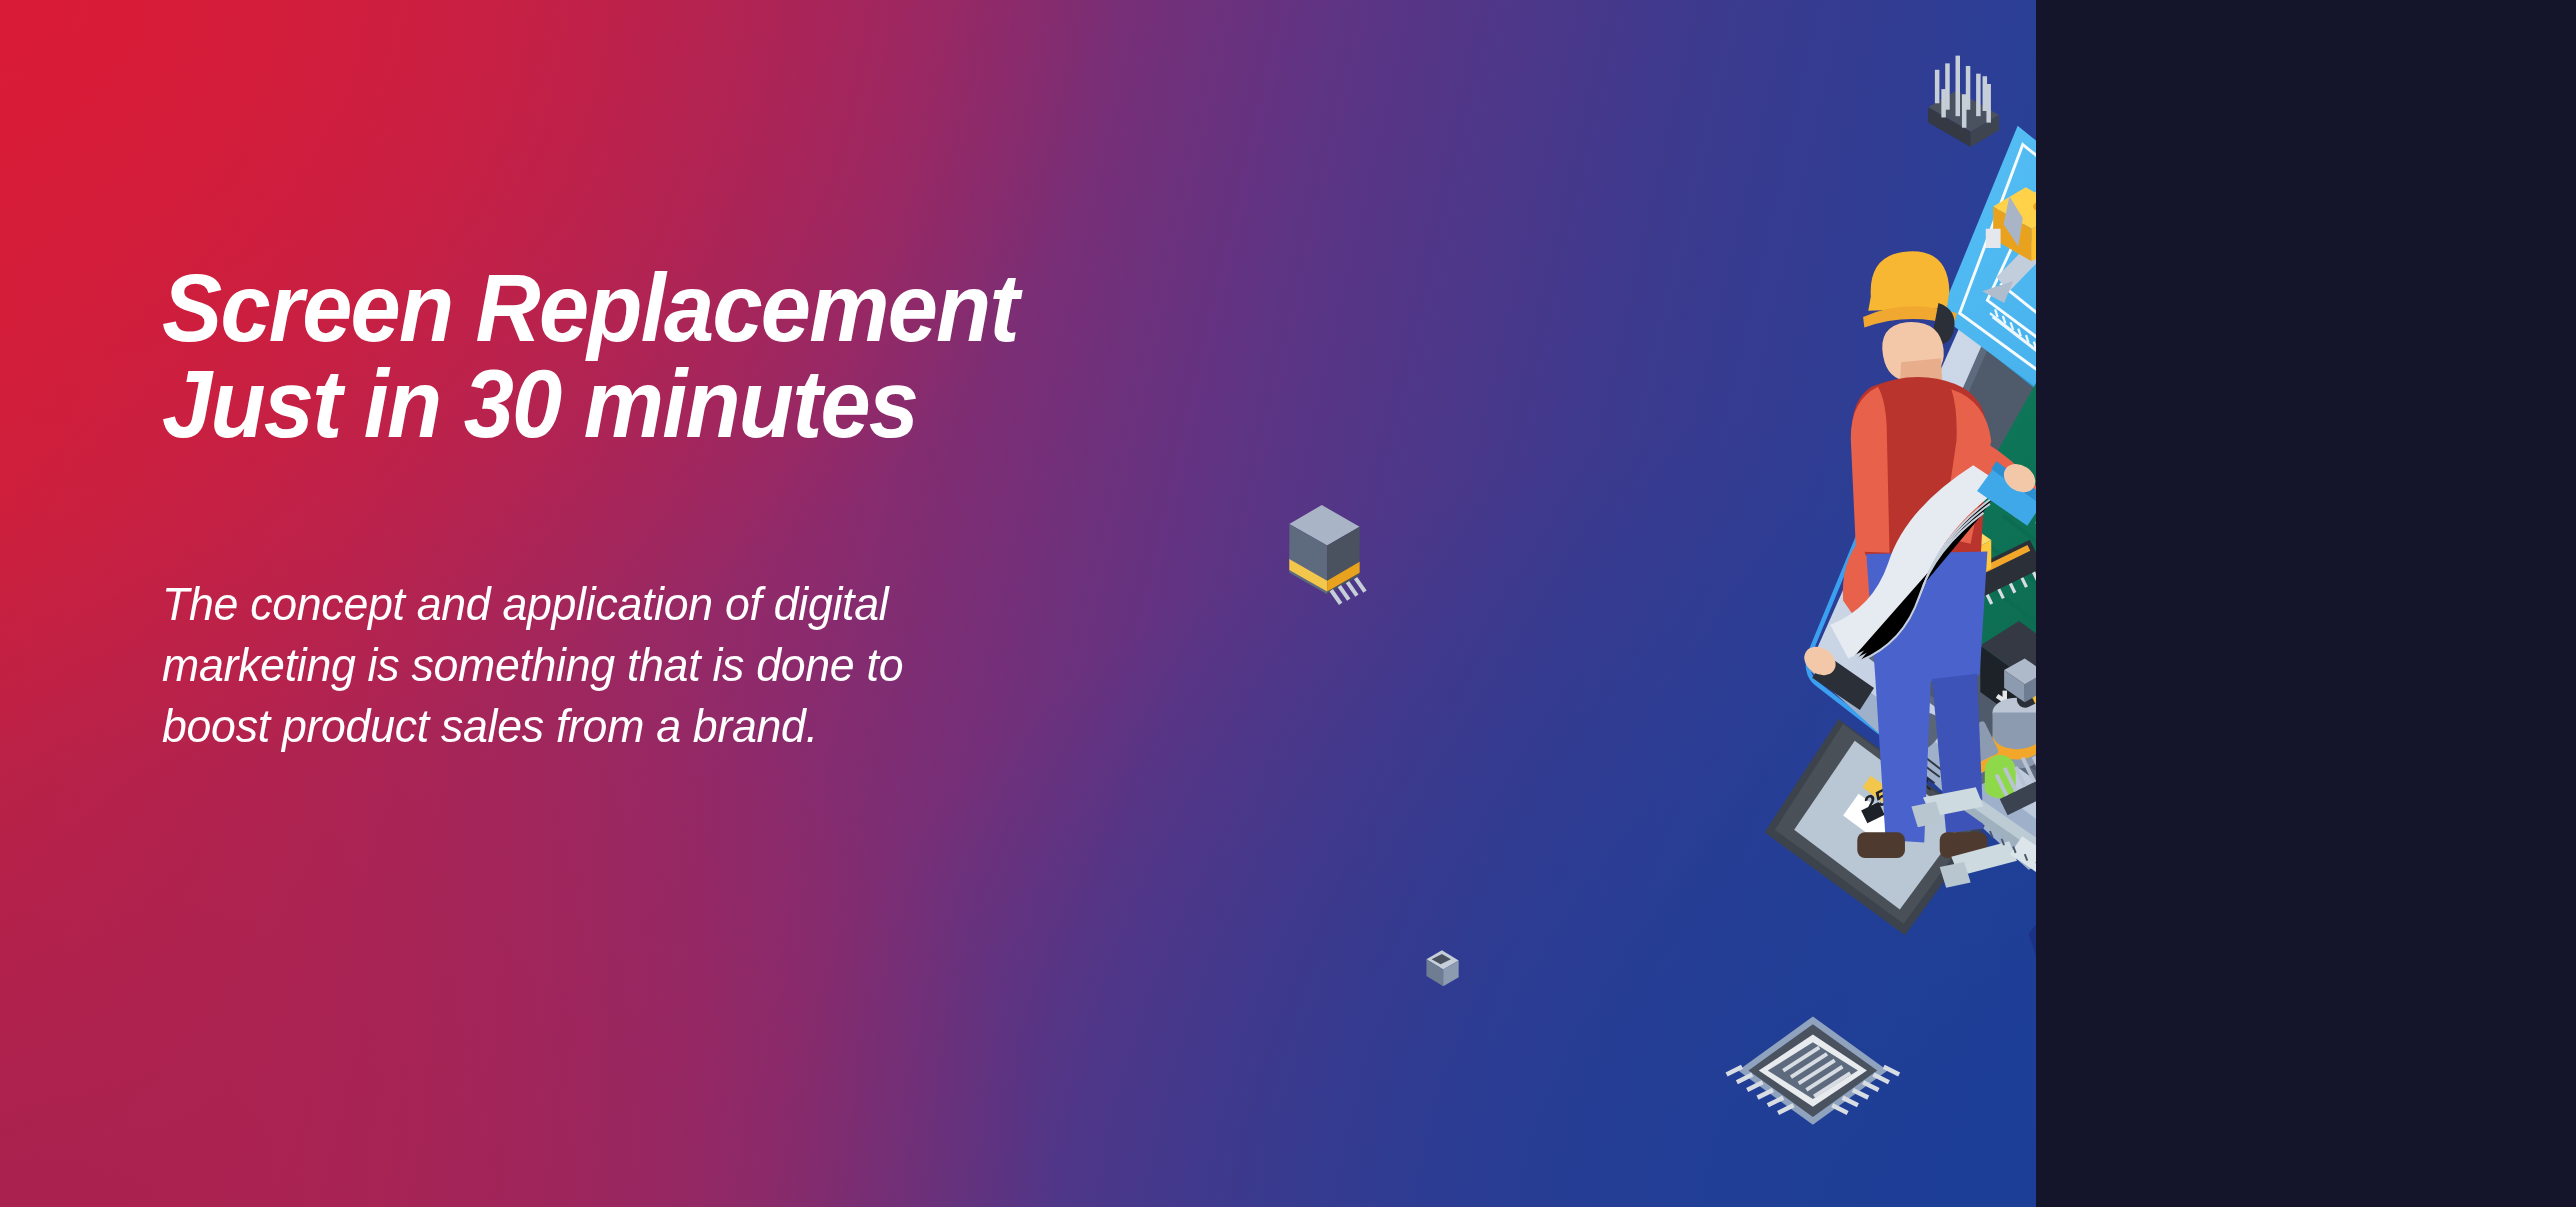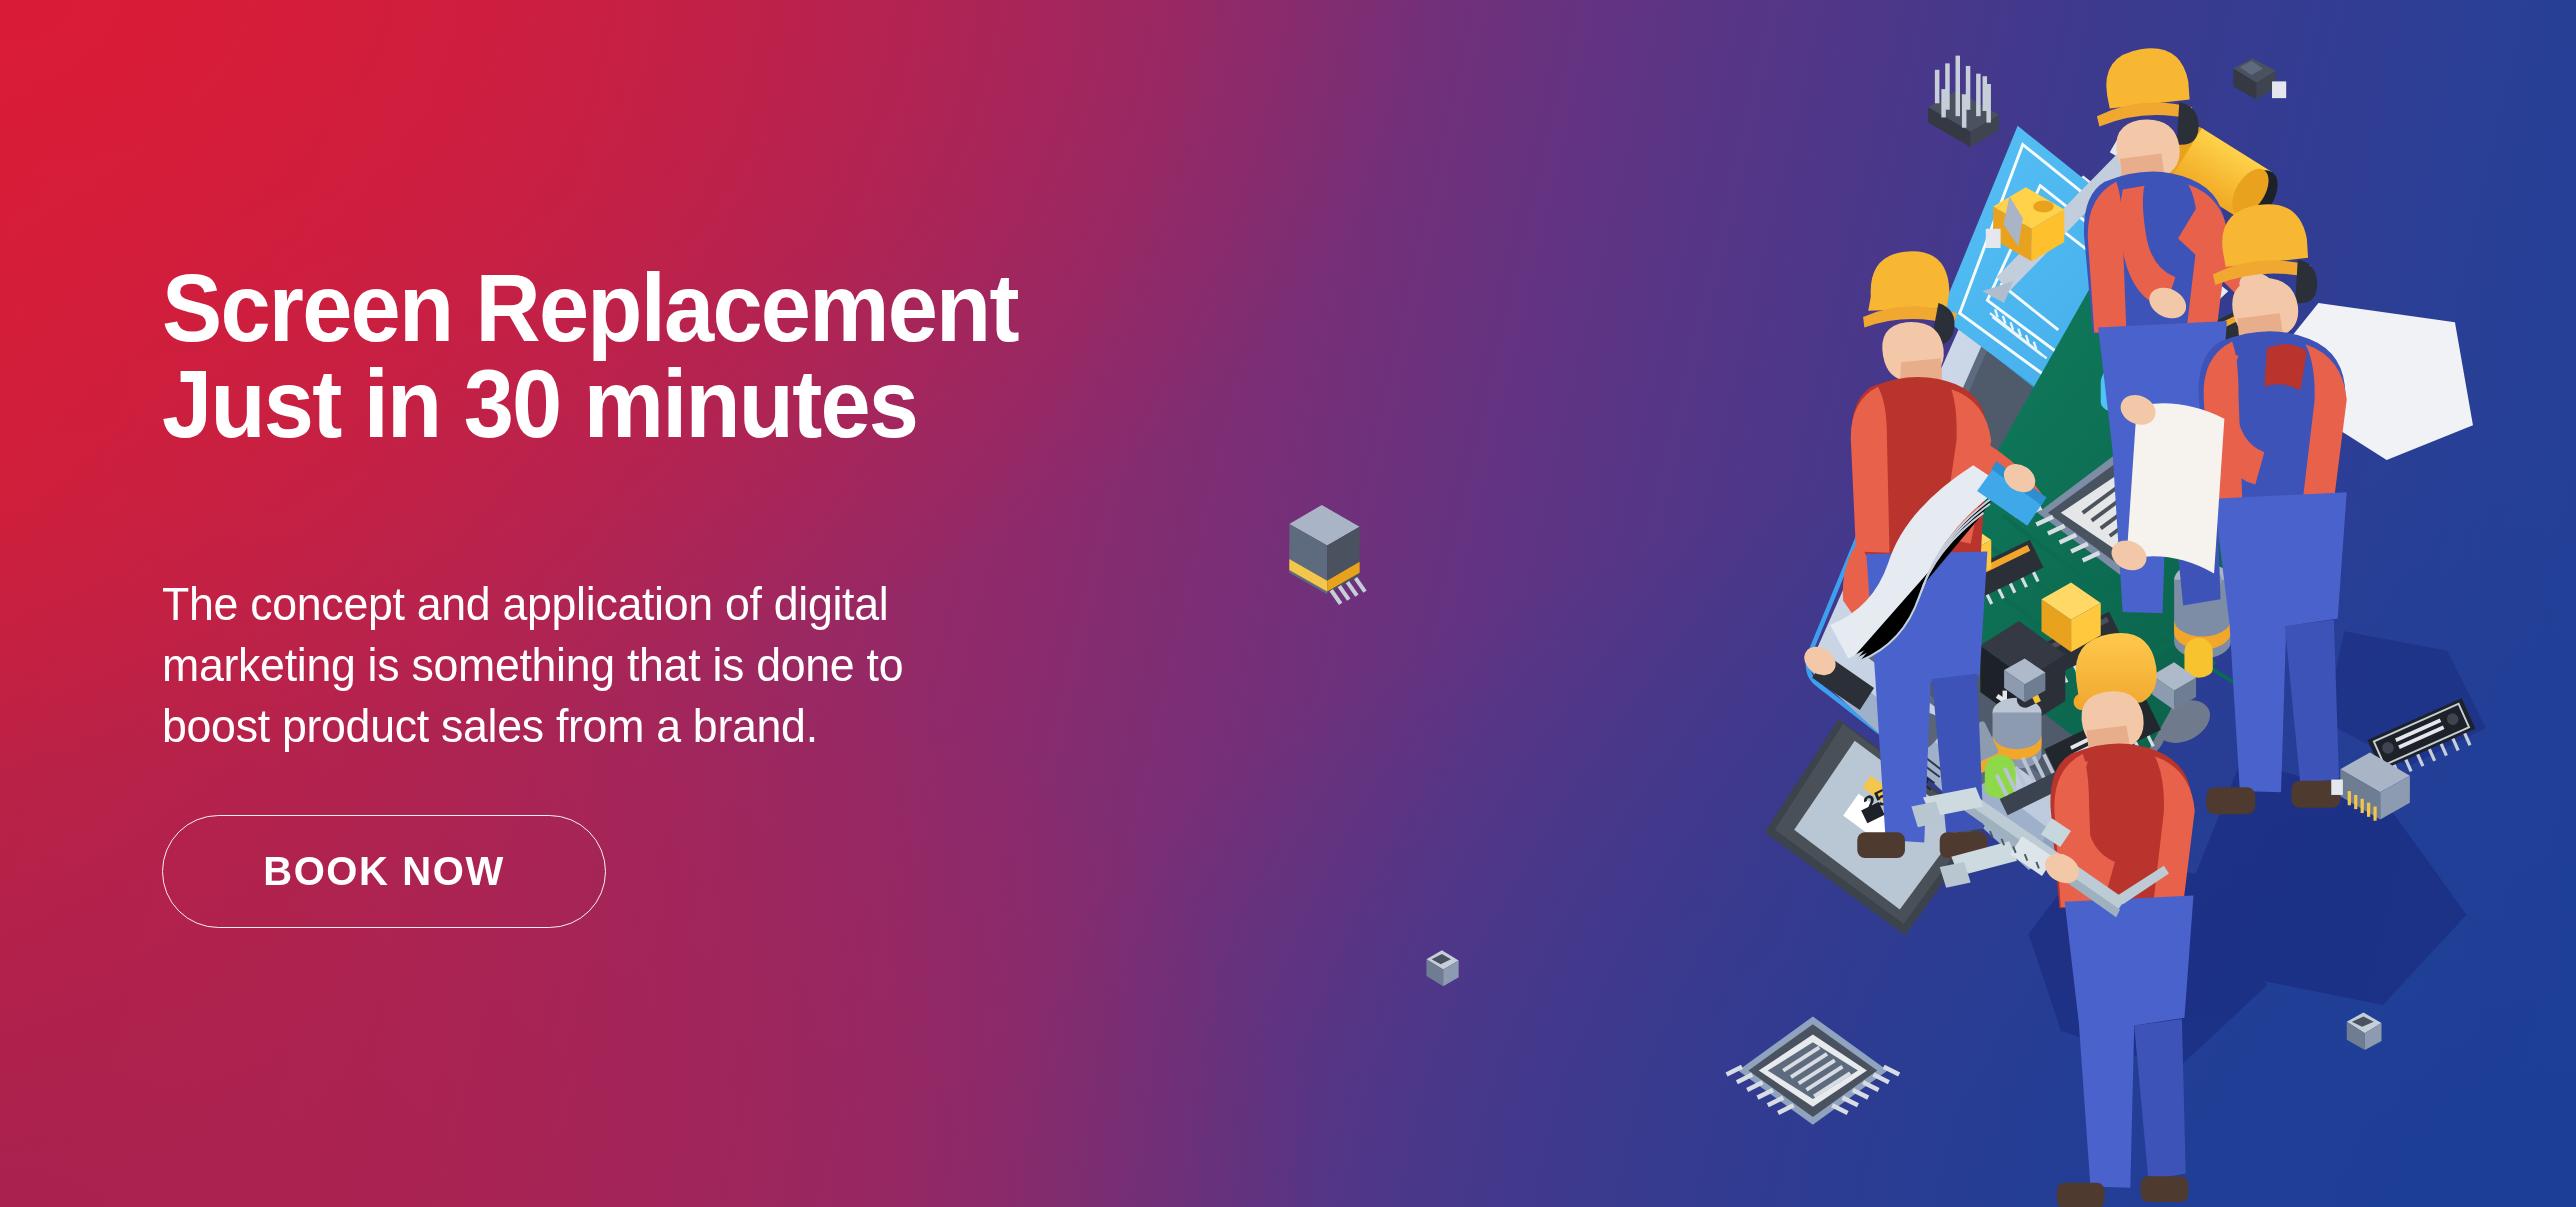--- a/index.html
+++ b/index.html
@@ -1,27 +1,28 @@
 <!DOCTYPE html>
 <html style="font-size:10.3px"><head>
 <meta charset="utf-8">
 <title>Screen Replacement Banner</title>
 <style>
   html,body{margin:0;padding:0;background:#14142b;}
   body{font-family:"Liberation Sans",sans-serif;}
 
   .banner{
     position:relative;
-    width:2576px;height:1208px;
+    width:2036px;height:1208px;
     overflow:hidden;
     background:
       radial-gradient(120% 140% at 0% 0%, rgba(219,27,55,0.95) 0%, rgba(219,27,55,0.0) 46%),
       radial-gradient(115% 130% at 0% 100%, rgba(168,33,80,0.95) 0%, rgba(168,33,80,0.0) 45%),
       radial-gradient(120% 130% at 100% 100%, rgba(29,62,150,1) 0%, rgba(29,62,150,0.0) 52%),
       linear-gradient(103deg,#CE2039 0%, #B32450 20%, #8E2A6B 40%, #5E3484 58%, #3C3A8E 74%, #2A3F96 88%, #1F4199 100%);
+    font-style: italic;
   }
 
   
   .copy{
     position:absolute;left:162px;top:260px;width:1095px;
   }
   .headline{
     font-family:"Liberation Sans",sans-serif;
     font-weight:700;
     font-size:97px;
@@ -68,23 +69,20 @@
 <body>
 
 <div class="banner">
 
   <div class="copy">
     <h1 class="headline">Screen Replacement
 Just in 30 minutes</h1>
     <p class="subcopy">The concept and application of digital
 marketing is something that is done to
 boost product sales from a brand.</p>
-    <div class="cta">
-      <span>BOOK NOW</span>
-    </div>
   </div>
 
   <div class="art">
     <svg viewBox="0 0 2000 1875" xmlns="http://www.w3.org/2000/svg" shape-rendering="geometricPrecision">
       <defs>
         <linearGradient id="phoneTop" x1="0" y1="0" x2="1" y2="1">
           <stop offset="0" stop-color="#D5DEEC"></stop>
             <stop offset="1" stop-color="#B4C3D9"></stop>
         </linearGradient>
         <linearGradient id="bpG" x1="0" y1="0" x2="1" y2="1">

